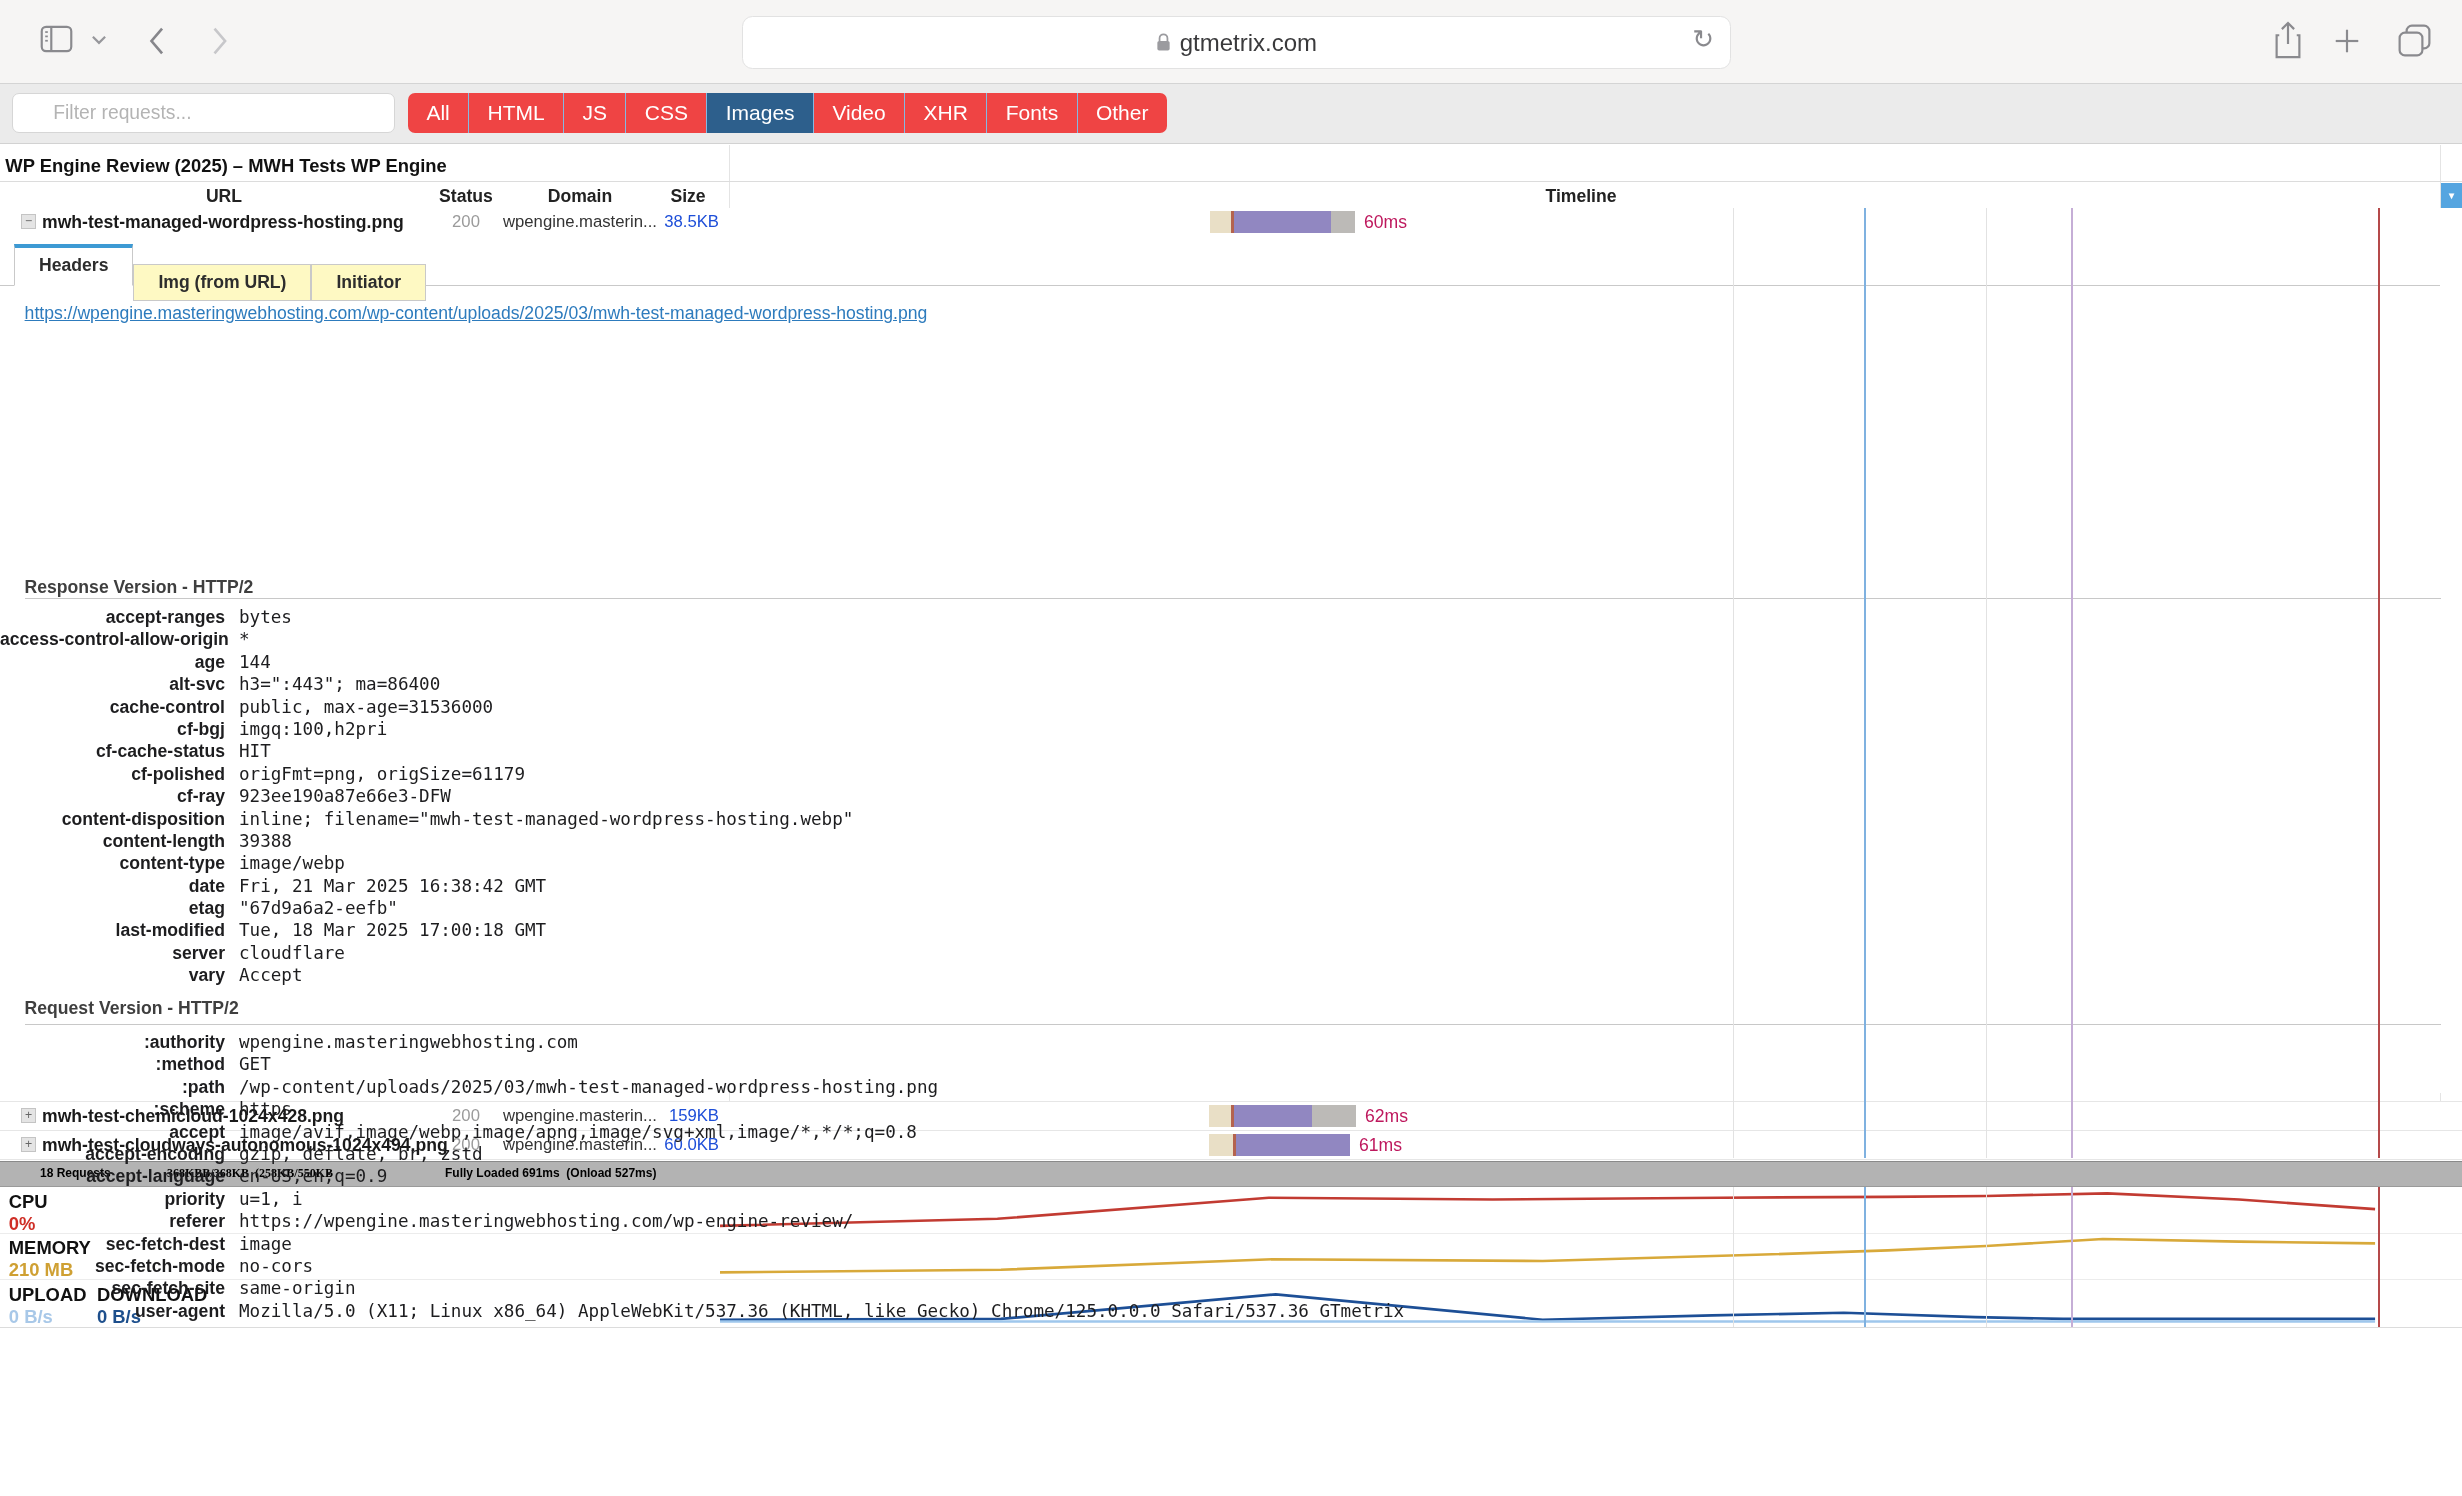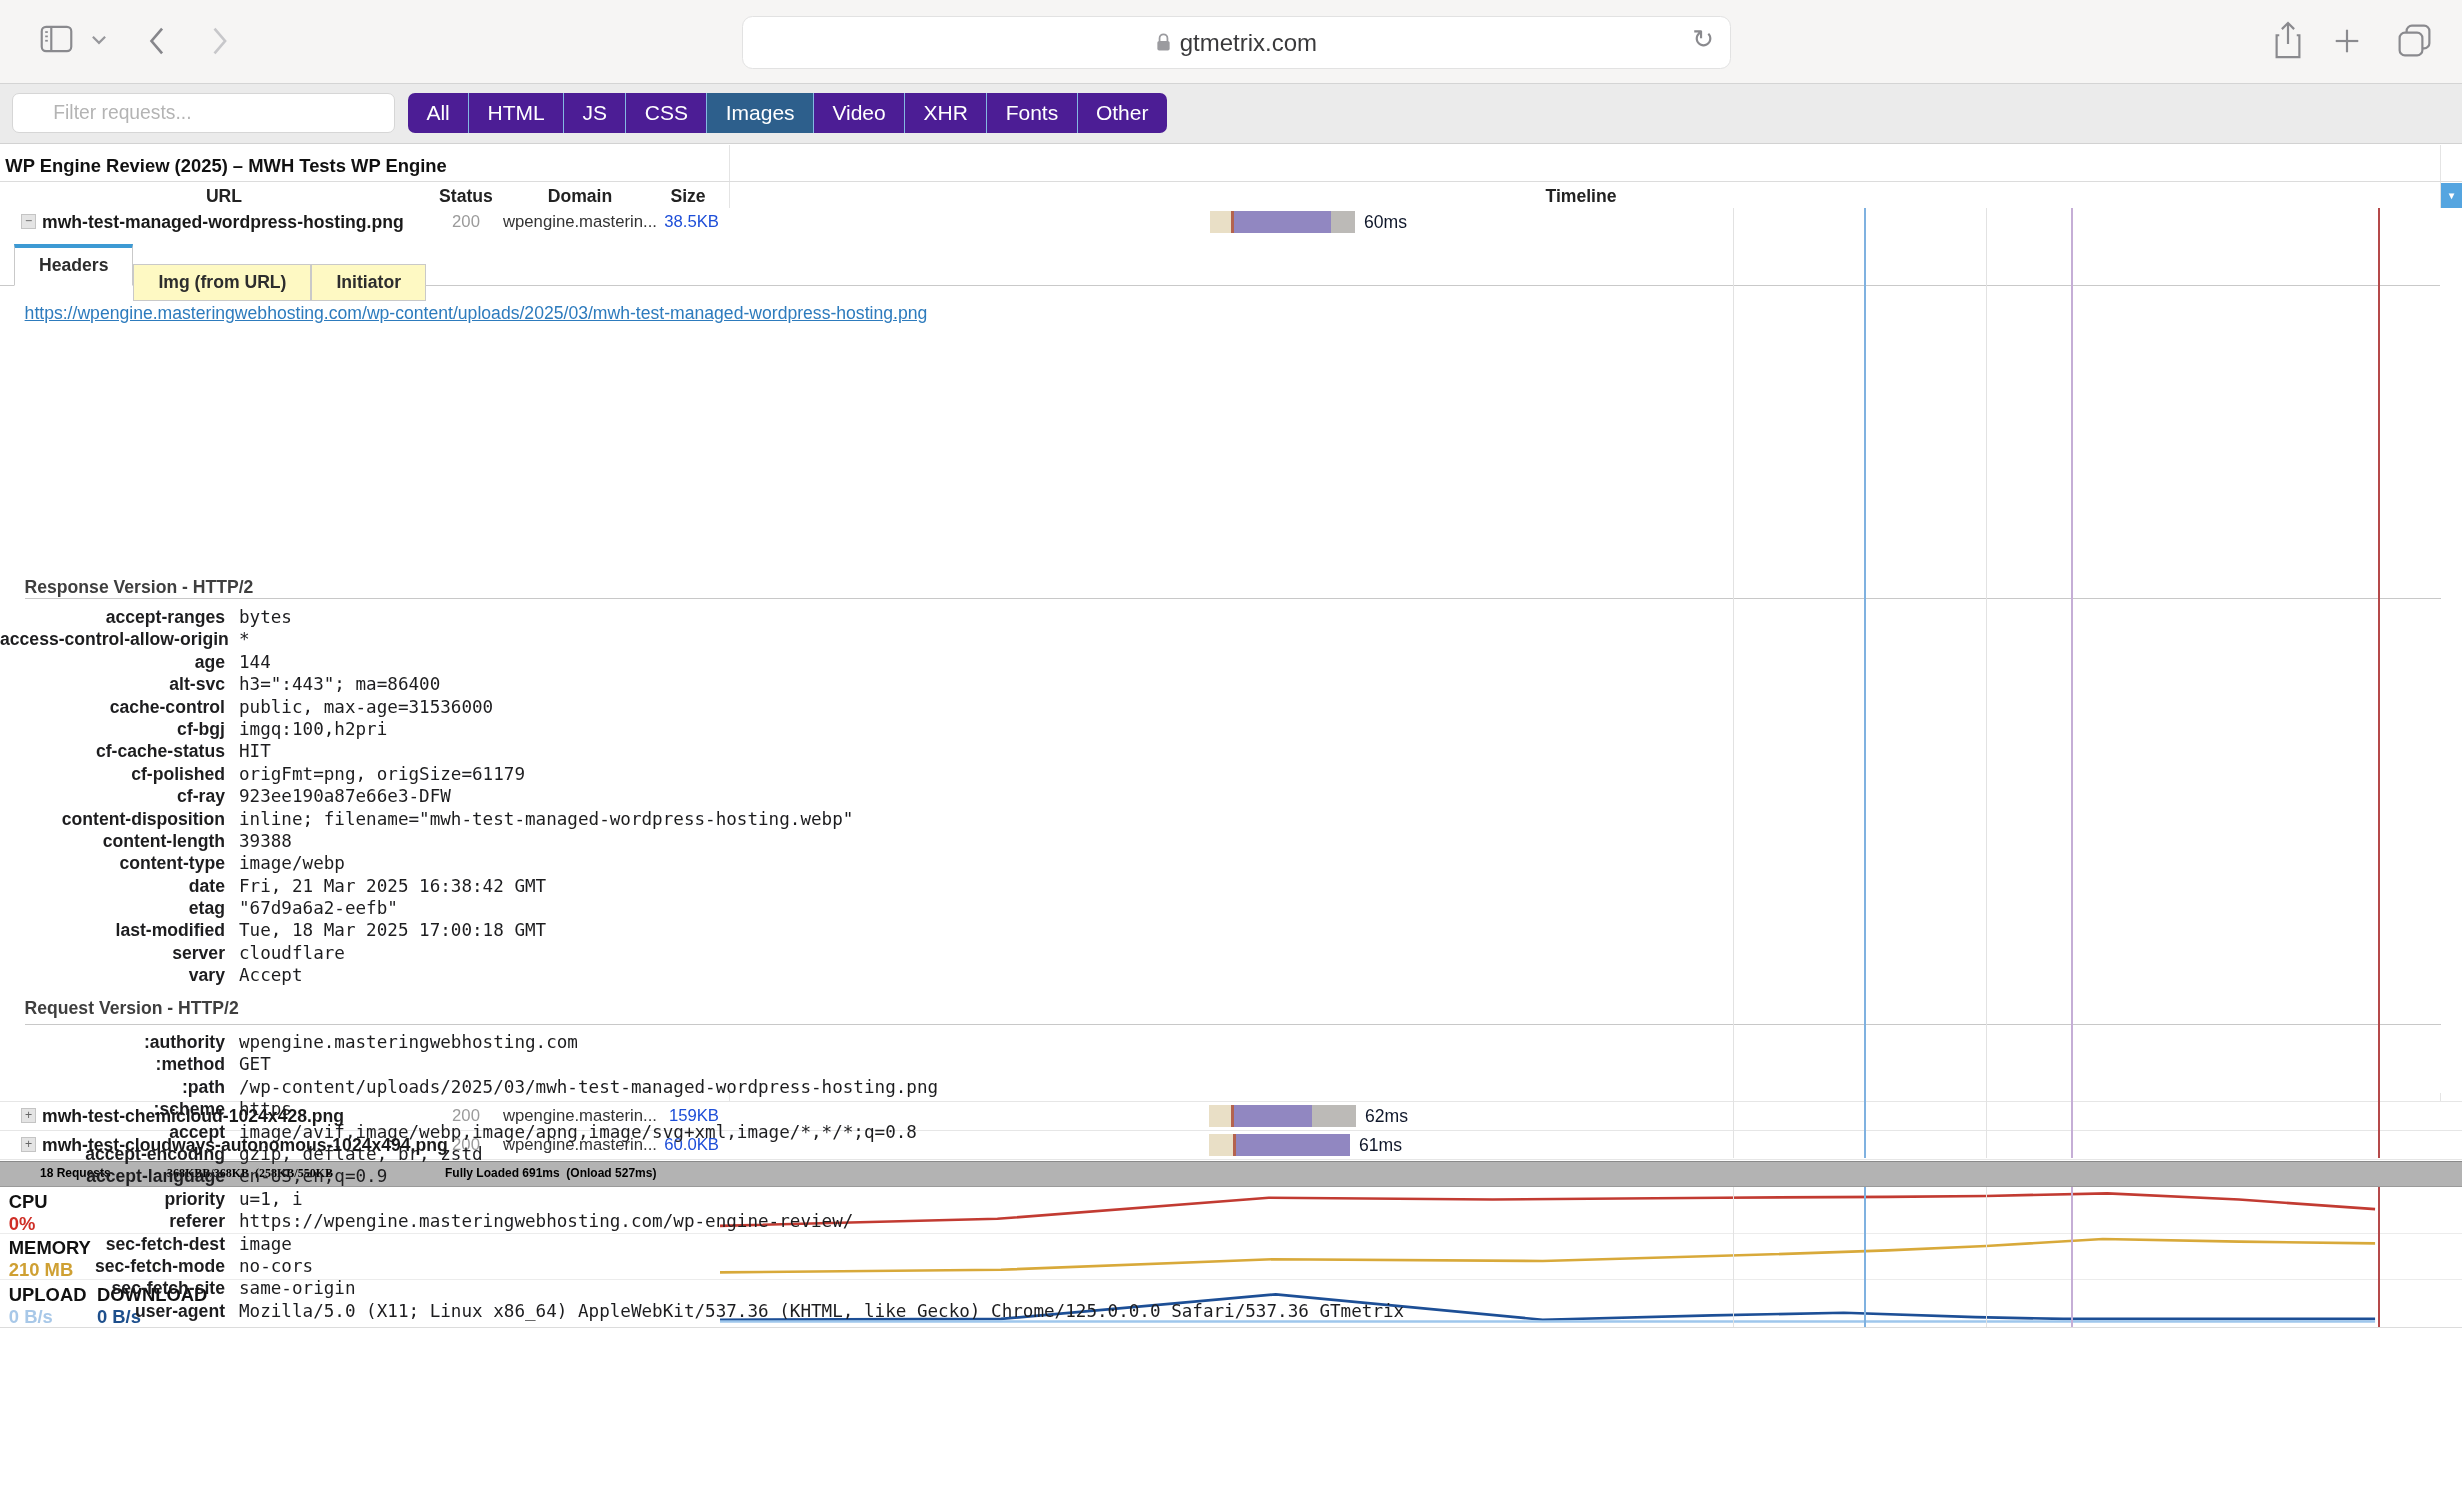--- a/index.html
+++ b/index.html
@@ -13,40 +13,40 @@
             border:0.9px solid #e2e2e2;border-radius:10.5px;display:flex;align-items:center;justify-content:center;}
   #url-text{font-size:24px;color:#3a3a3c;margin-left:8.8px;}
   #reload-icon{position:absolute;right:16px;top:7px;font-size:26px;color:#8a8a8e;}
   
   #filterbar{position:absolute;left:0;top:84px;width:2462px;height:59px;background:#ebebeb;border-bottom:0.9px solid #d2d2d2;}
   #filter-input{position:absolute;left:12.3px;top:8.8px;width:383px;height:40px;box-sizing:border-box;
                 border:0.9px solid #d6d6d6;border-radius:7px;background:#fff;font-size:19.3px;
                 font-family:"Liberation Sans",sans-serif;color:#444;padding:0 8.8px 0 40px;outline:none;}
   #filter-input::placeholder{color:#b4b4b4;}
   #filter-tabs{position:absolute;left:408px;top:8.8px;height:40px;display:flex;}
-  .fbtn{background:#4c1d95;color:#fff;font-size:21px;line-height:40px;padding:0 18.4px;
+  .fbtn{background:#ef4444;color:#fff;font-size:21px;line-height:40px;padding:0 18.4px;
         border-right:0.9px solid #84b9e2;cursor:default;}
   .fbtn:first-child{border-radius:7px 0 0 7px;}
   .fbtn:last-child{border-radius:0 7px 7px 0;border-right:none;}
   .fbtn.active{background:#2d5f8c;}
   
   #page-title{position:absolute;left:5.3px;top:155px;font-size:18.4px;font-weight:bold;color:#111;}
   #thead{position:absolute;left:0;top:181px;width:2462px;height:27px;border-top:0.9px solid #dcdcdc;border-bottom:0.9px solid #dcdcdc;}
   .th{position:absolute;top:3.5px;transform:translateX(-50%);font-size:17.6px;font-weight:bold;color:#222;}
   #col-dropdown{position:absolute;left:2441px;top:0.9px;width:21px;height:25.5px;background:#55a5e0;
                 display:flex;align-items:center;justify-content:center;color:#fff;font-size:9.7px;}
   .wf-row{position:relative;width:2462px;border-bottom:0.9px solid #e6e6e6;background:#fff;}
   .expander{position:absolute;left:21px;top:6.1px;width:15px;height:15px;background:#e4e4e4;border:0.9px solid #c4c4c4;
             box-sizing:border-box;font-size:12.3px;line-height:12.3px;text-align:center;color:#666;}
   .row-name{position:absolute;left:42px;top:4.4px;font-size:17.6px;font-weight:bold;color:#1a1a1a;white-space:nowrap;}
   .row-status{position:absolute;left:431px;width:70px;top:4.4px;font-size:16.7px;color:#9b9b9b;text-align:center;}
   .row-domain{position:absolute;left:501px;width:158px;top:4.4px;font-size:16.7px;color:#333;text-align:center;white-space:nowrap;}
   .row-size{position:absolute;left:615px;width:104px;top:4.4px;font-size:16.7px;color:#1d4ed8;text-align:right;}
   .row-bar{position:absolute;top:2.6px;height:22px;display:flex;}
-  .row-time{position:absolute;top:4.4px;font-size:17.6px;color:#0f172a;}
+  .row-time{position:absolute;top:4.4px;font-size:17.6px;color:#be185d;}
   
   #detail{position:absolute;left:0;top:235px;width:2462px;height:858px;background:#fff;}
   #tabbar{position:absolute;left:0;top:8.8px;width:2440px;height:42px;border-bottom:0.9px solid #c9c9c9;box-sizing:border-box;padding-left:14px;}
   .dtab{display:inline-block;vertical-align:top;padding:0 24px;font-size:17.6px;font-weight:bold;color:#2d2d2d;box-sizing:border-box;}
   .dtab.active{background:#fff;border:0.9px solid #c9c9c9;border-top:4.4px solid #3d9ad4;border-bottom:0.9px solid #fff;
                height:42px;line-height:35px;position:relative;top:0;}
   .dtab.inactive{background:#fef9c3;border:0.9px solid #c9c9c9;height:37px;line-height:35px;margin-top:20px;}
   #req-link{position:absolute;left:24.6px;top:68px;font-size:17.6px;color:#2d7bbd;text-decoration:underline;white-space:nowrap;z-index:2;}
   .sect-head{position:absolute;left:24.6px;font-size:17.6px;font-weight:bold;color:#3f3f3f;z-index:2;}
   .sect-rule{position:absolute;left:24.6px;width:2416px;height:0.9px;background:#c8c8c8;}

